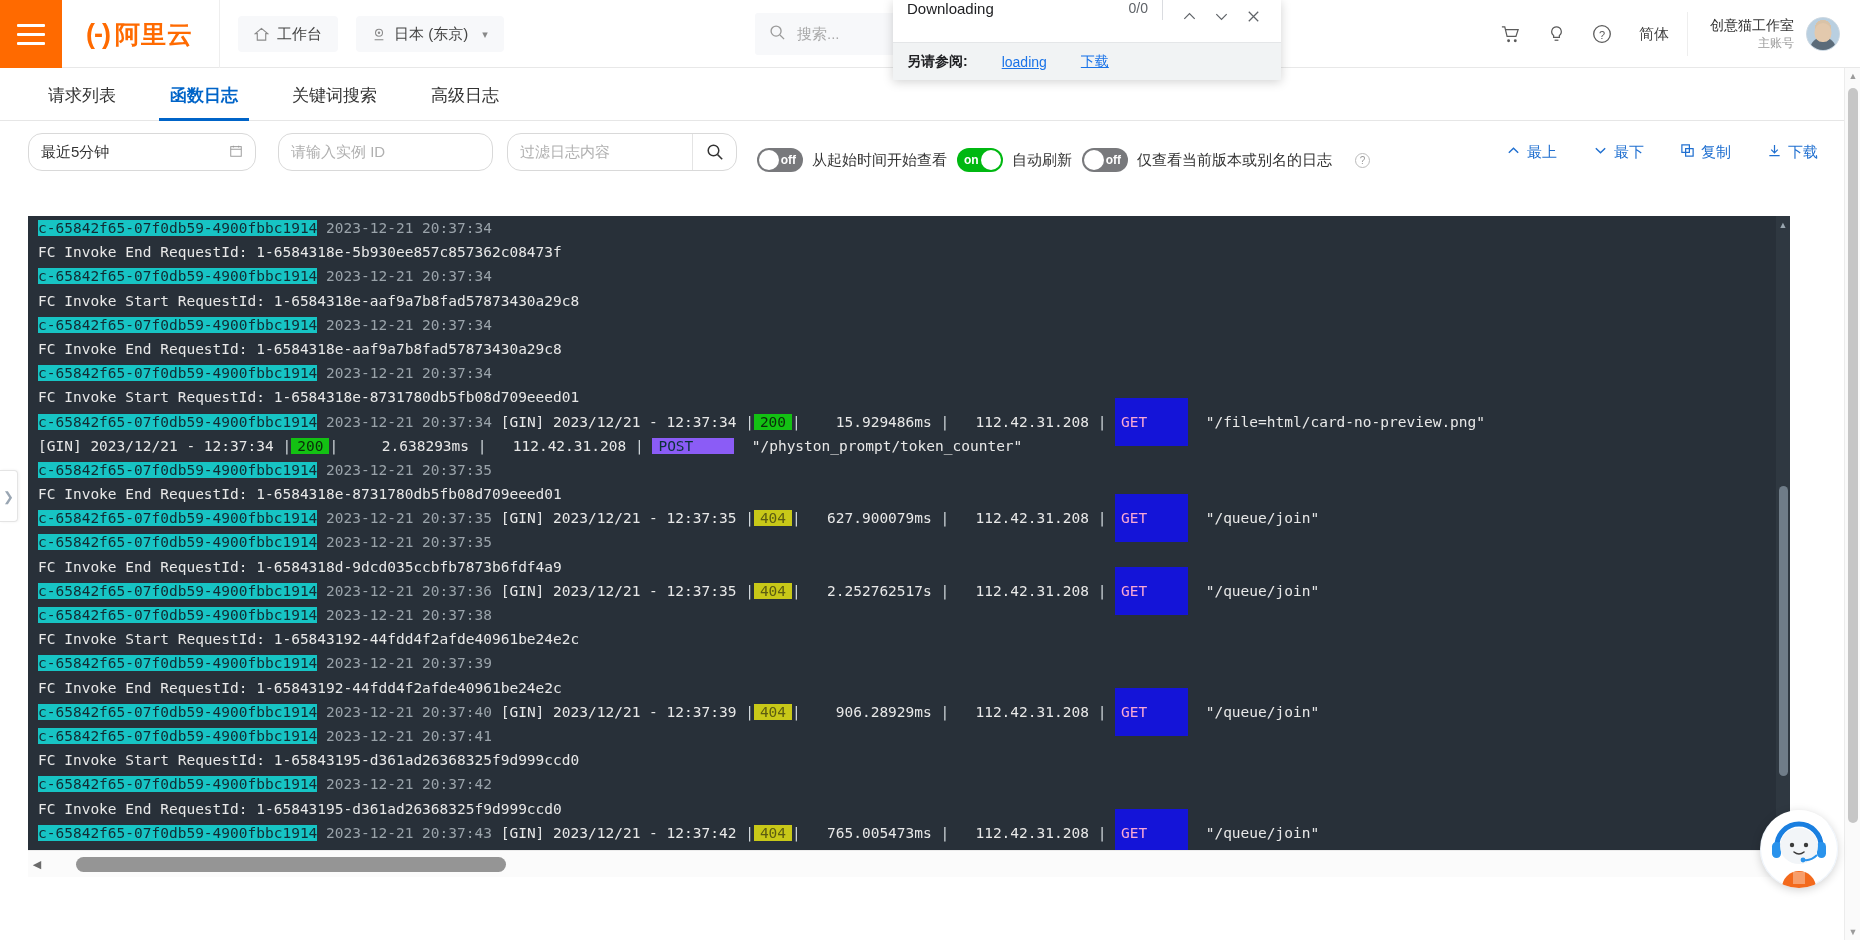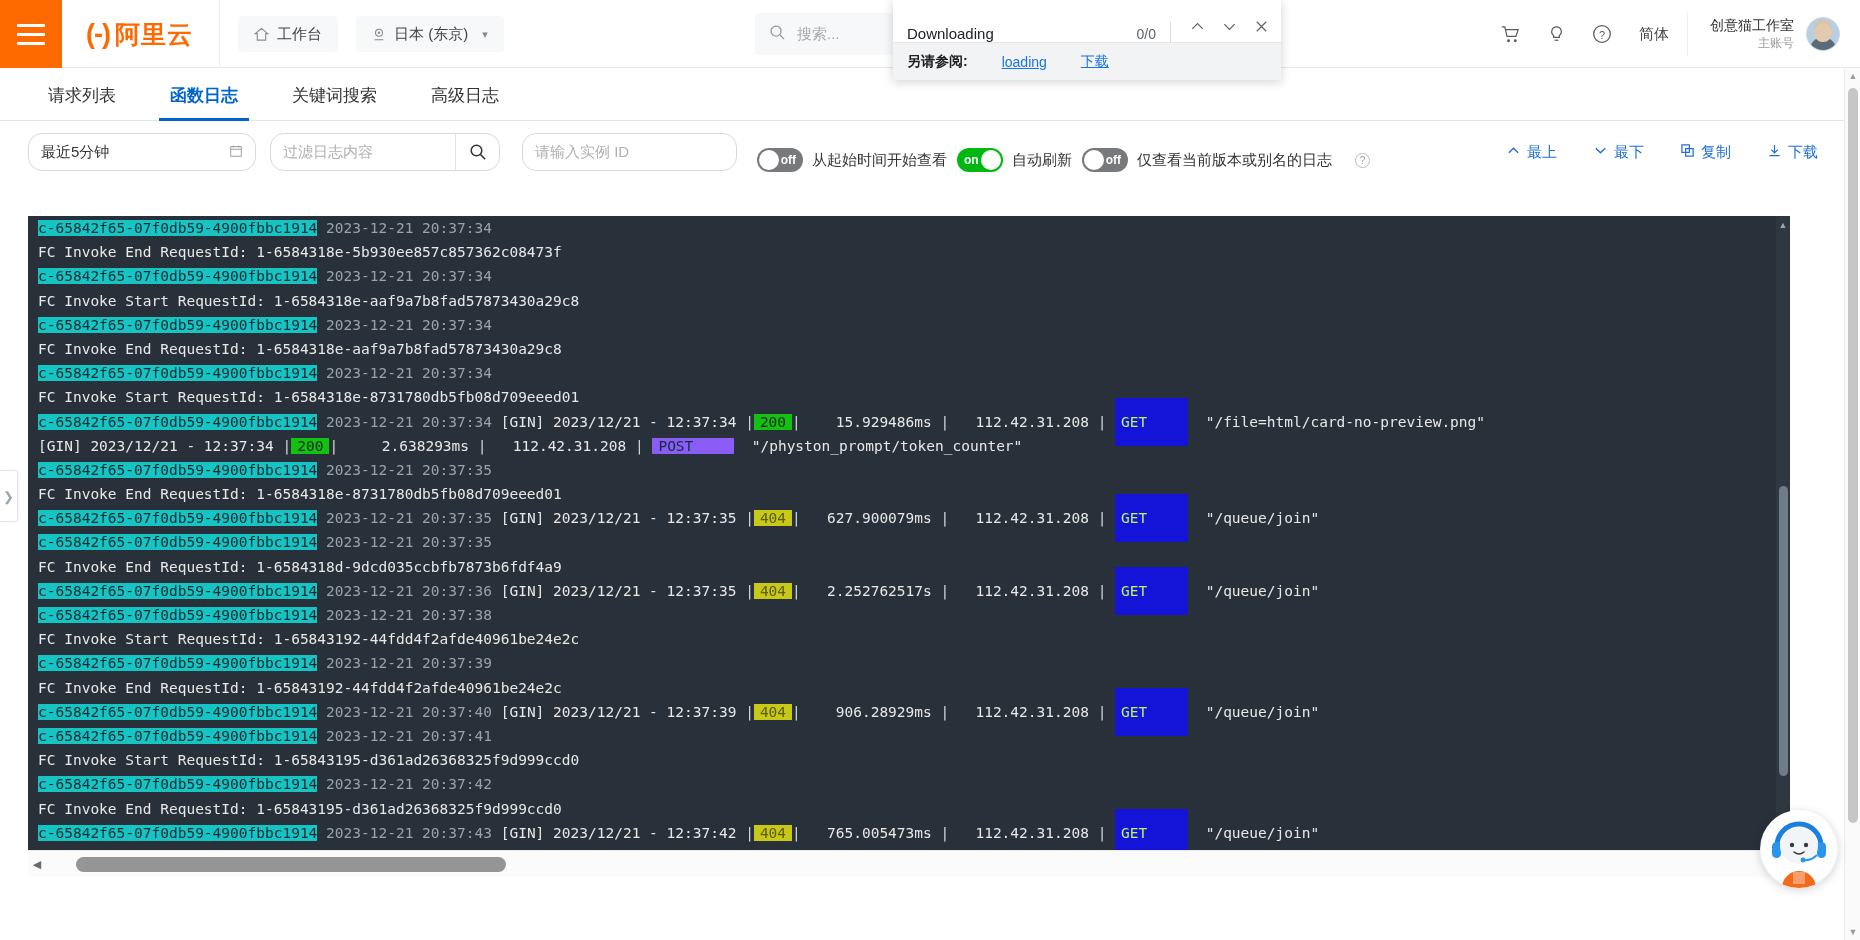--- a/index.html
+++ b/index.html
@@ -96,22 +96,22 @@
 
   
   .dl-popup {
     position: absolute; left: 893px; top: 0;
     width: 388px; height: 80px;
     background: #ffffff;
     box-shadow: 0 2px 10px rgba(0,0,0,.18);
     z-index: 40;
   }
   .dl-top {
-    height: 42px; display: flex; align-items: flex-end;
-    padding: 0 4px 0 14px; background: #fff;
+    height: 42px; display: flex; align-items: flex-start;
+    padding: 0 12px 0 14px; background: #fff;
   }
   .dl-title { font-size: 15px; color: #202124; flex: 1; }
   .dl-count { font-size: 14px; color: #5f6368; margin-right: 14px; }
   .dl-sep { width:1px; height:20px; background:#dadce0; margin-right: 10px; }
   .dl-ico {
     width: 32px; height: 32px; display:flex; align-items:center; justify-content:center;
     color: #5f6368; cursor: pointer; border-radius: 50%;
   }
   .dl-bottom {
     height: 38px; background: #f1f3f4;
@@ -198,21 +198,21 @@
     position:absolute; left: 10px; top: 0px;
     font-family: "DejaVu Sans Mono", monospace;
     font-size: 14.5px; line-height: 24.2px;
     color: #e8e8e8; white-space: pre;
   }
   .log-lines .ln { height: 24.2px; }
   .rid { background: #17c4c4; color: #122b33; }
   .ts  { color: #9aa3aa; }
   .s200 { background:#13c113; color:#0b2b0b; padding:0 6px; }
   .s404 { background:#c8c818; color:#5c5c12; padding:0 6px; }
-  .mget { background:#1414d8; color:#bef264; padding:16px 6px; }
+  .mget { background:#1414d8; color:#f9a8d4; padding:16px 6px; }
   .mpost{ background:#8b5cf6; color:#0b3238; padding:0 6px; }
   .pipe { color:#cfd6db; }
 
   
   .log-vscroll {
     position:absolute; right: 0; top: 0; width: 14px; height: 634px;
     background: #2f3841;
   }
   .log-vthumb {
     position:absolute; right: 2px; top: 270px; width: 9px; height: 290px;
@@ -391,32 +391,32 @@
   <div class="field f-date">
     <span>最近5分钟</span>
     <span>
       <svg width="14" height="14" viewBox="0 0 16 16">
           <rect x="2" y="3" width="12" height="11" fill="none" stroke="#9a9a9a" stroke-width="1.1"></rect>
           <path d="M2 6h12M5 2v2M11 2v2" stroke="#9a9a9a" stroke-width="1.1"></path>
         </svg>
     </span>
   </div>
 
+  <div class="field f-inst">
+    <span class="ph">请输入实例 ID</span>
+  </div>
+
   <div class="field f-filter">
     <span class="txt ph">过滤日志内容</span>
     <span class="sbtn">
       <svg width="18" height="18" viewBox="0 0 18 18">
           <circle cx="7.5" cy="7.5" r="5.3" fill="none" stroke="#333" stroke-width="1.5"></circle>
           <path d="M11.6 11.6 16.2 16.2" stroke="#333" stroke-width="1.5"></path>
         </svg>
     </span>
-  </div>
-
-  <div class="field f-inst">
-    <span class="ph">请输入实例 ID</span>
   </div>
 
   <div class="toggle-group">
     <div class="toggle off">
       <span class="knob"></span>
       <span class="st">off</span>
     </div>
     <span class="tg-label">从起始时间开始查看</span>
   </div>
 

